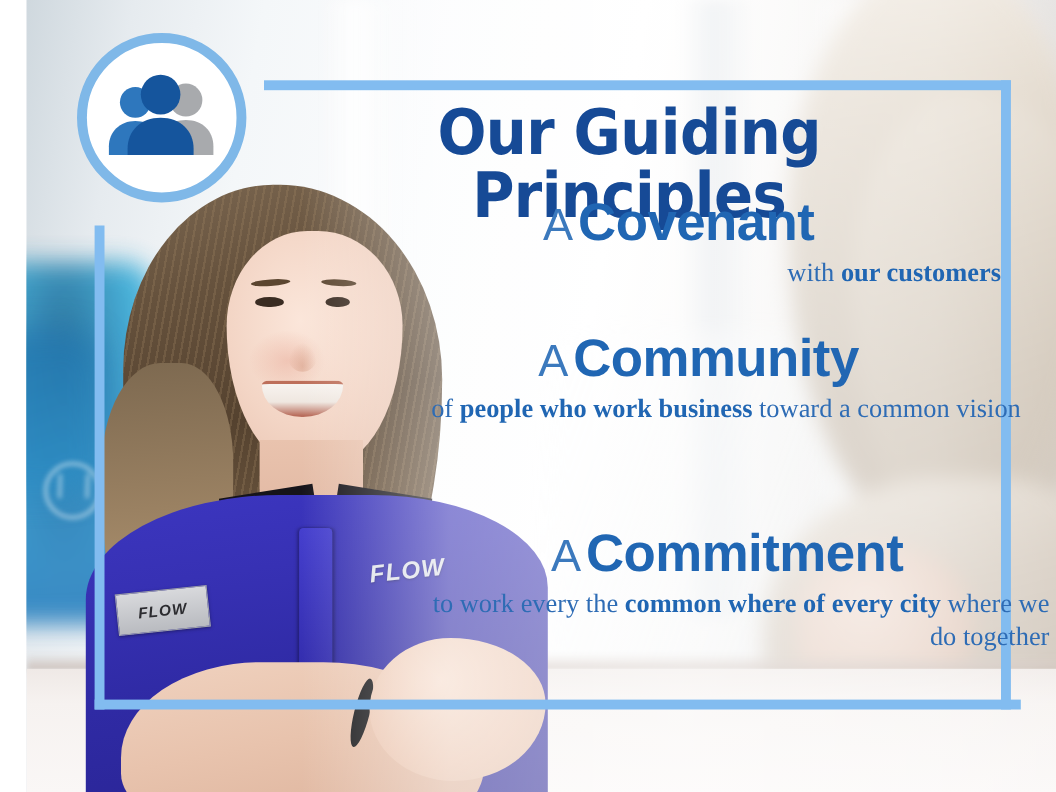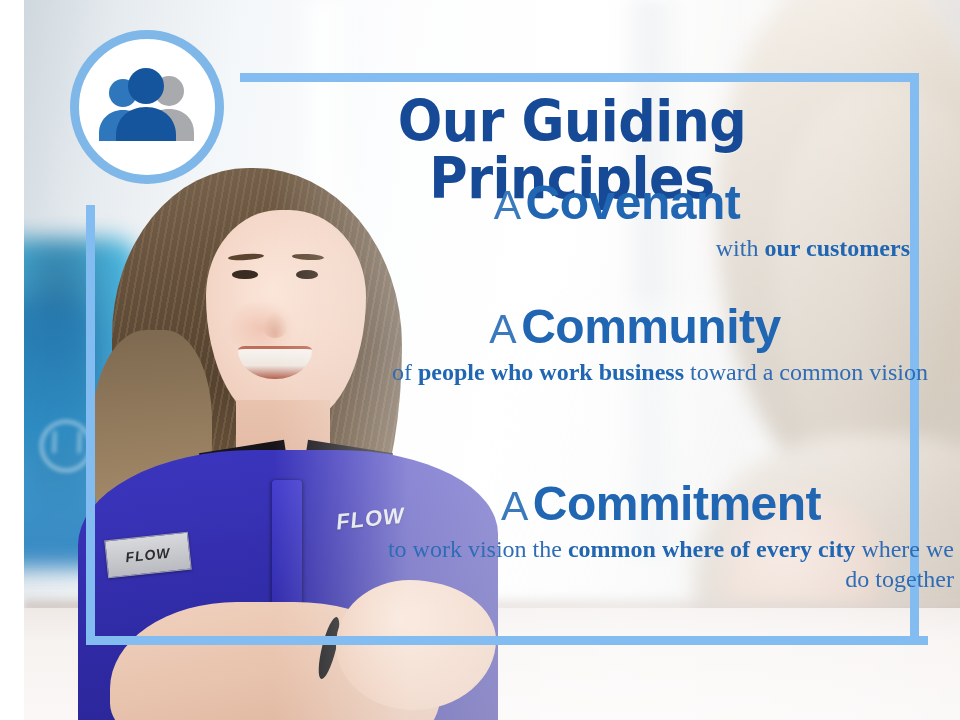--- a/index.html
+++ b/index.html
@@ -519,17 +519,17 @@
         <span class="word">Community</span>
       </div>
       <div class="p-body"><span>of </span><b>people who work business</b><span> toward a common vision</span></div>
     </div>
 
     <div class="principle p3">
       <div class="p-title">
         <span class="art">A</span>
         <span class="word">Commitment</span>
       </div>
-      <div class="p-body"><span>to work vision the </span><b>common where of every city</b><span> where we do together</span></div>
+      <div class="p-body"><span>to work every the </span><b>common where of every city</b><span> where we do together</span></div>
     </div>
 
   </div>
 </div>
 
 </body></html>

